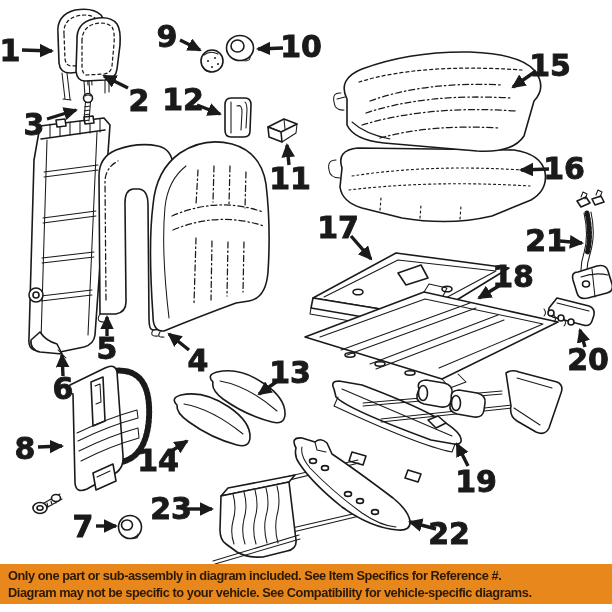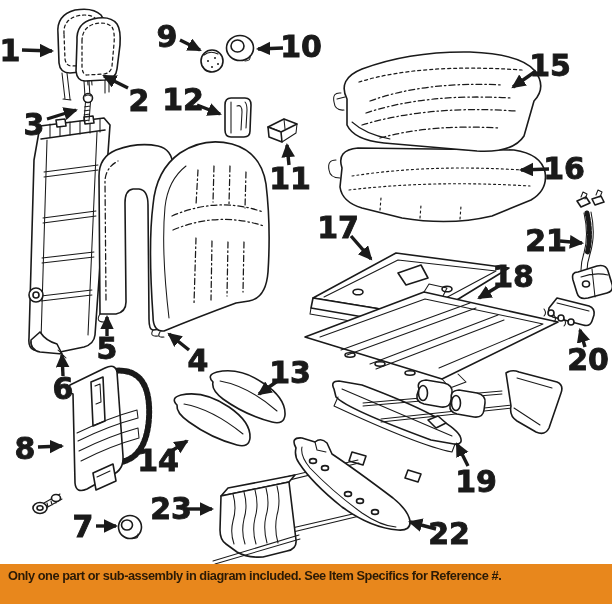--- a/index.html
+++ b/index.html
@@ -279,13 +279,14 @@
       <text x="546" y="251" class="callout-num">21</text>
       <line x1="436" y1="529" x2="410" y2="522" class="callout-arrow" marker-end="url(#ah)"></line>
       <text x="449" y="544" class="callout-num">22</text>
       <line x1="185" y1="509" x2="212" y2="509" class="callout-arrow" marker-end="url(#ah)"></line>
       <text x="171" y="519" class="callout-num">23</text>
     </g>
 </svg>
 
 <div class="banner" style="background: rgb(232, 135, 28); color: rgb(43, 26, 6);">
   <div>Only one part or sub-assembly in diagram included. See Item Specifics for Reference #.</div>
+  <div>Diagram may not be specific to your vehicle. See Compatibility for vehicle-specific diagrams.</div>
 </div>
 
 </body></html>

